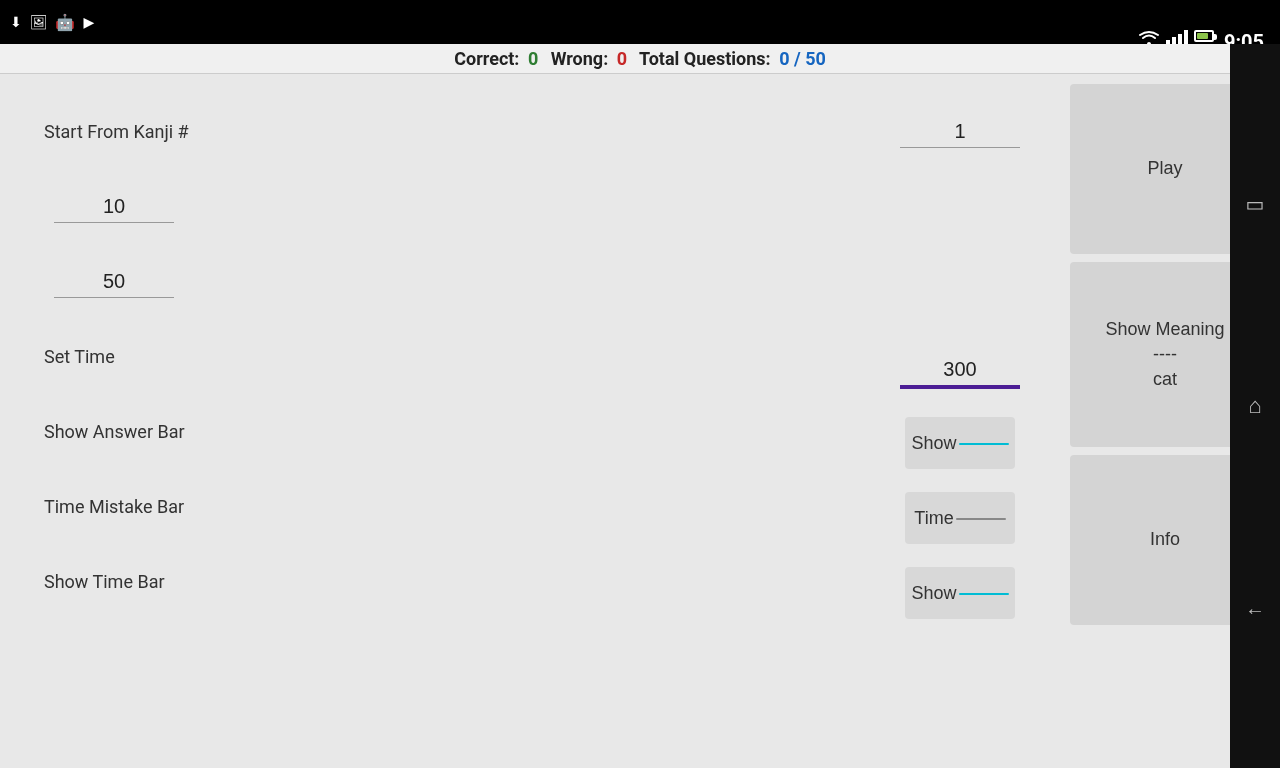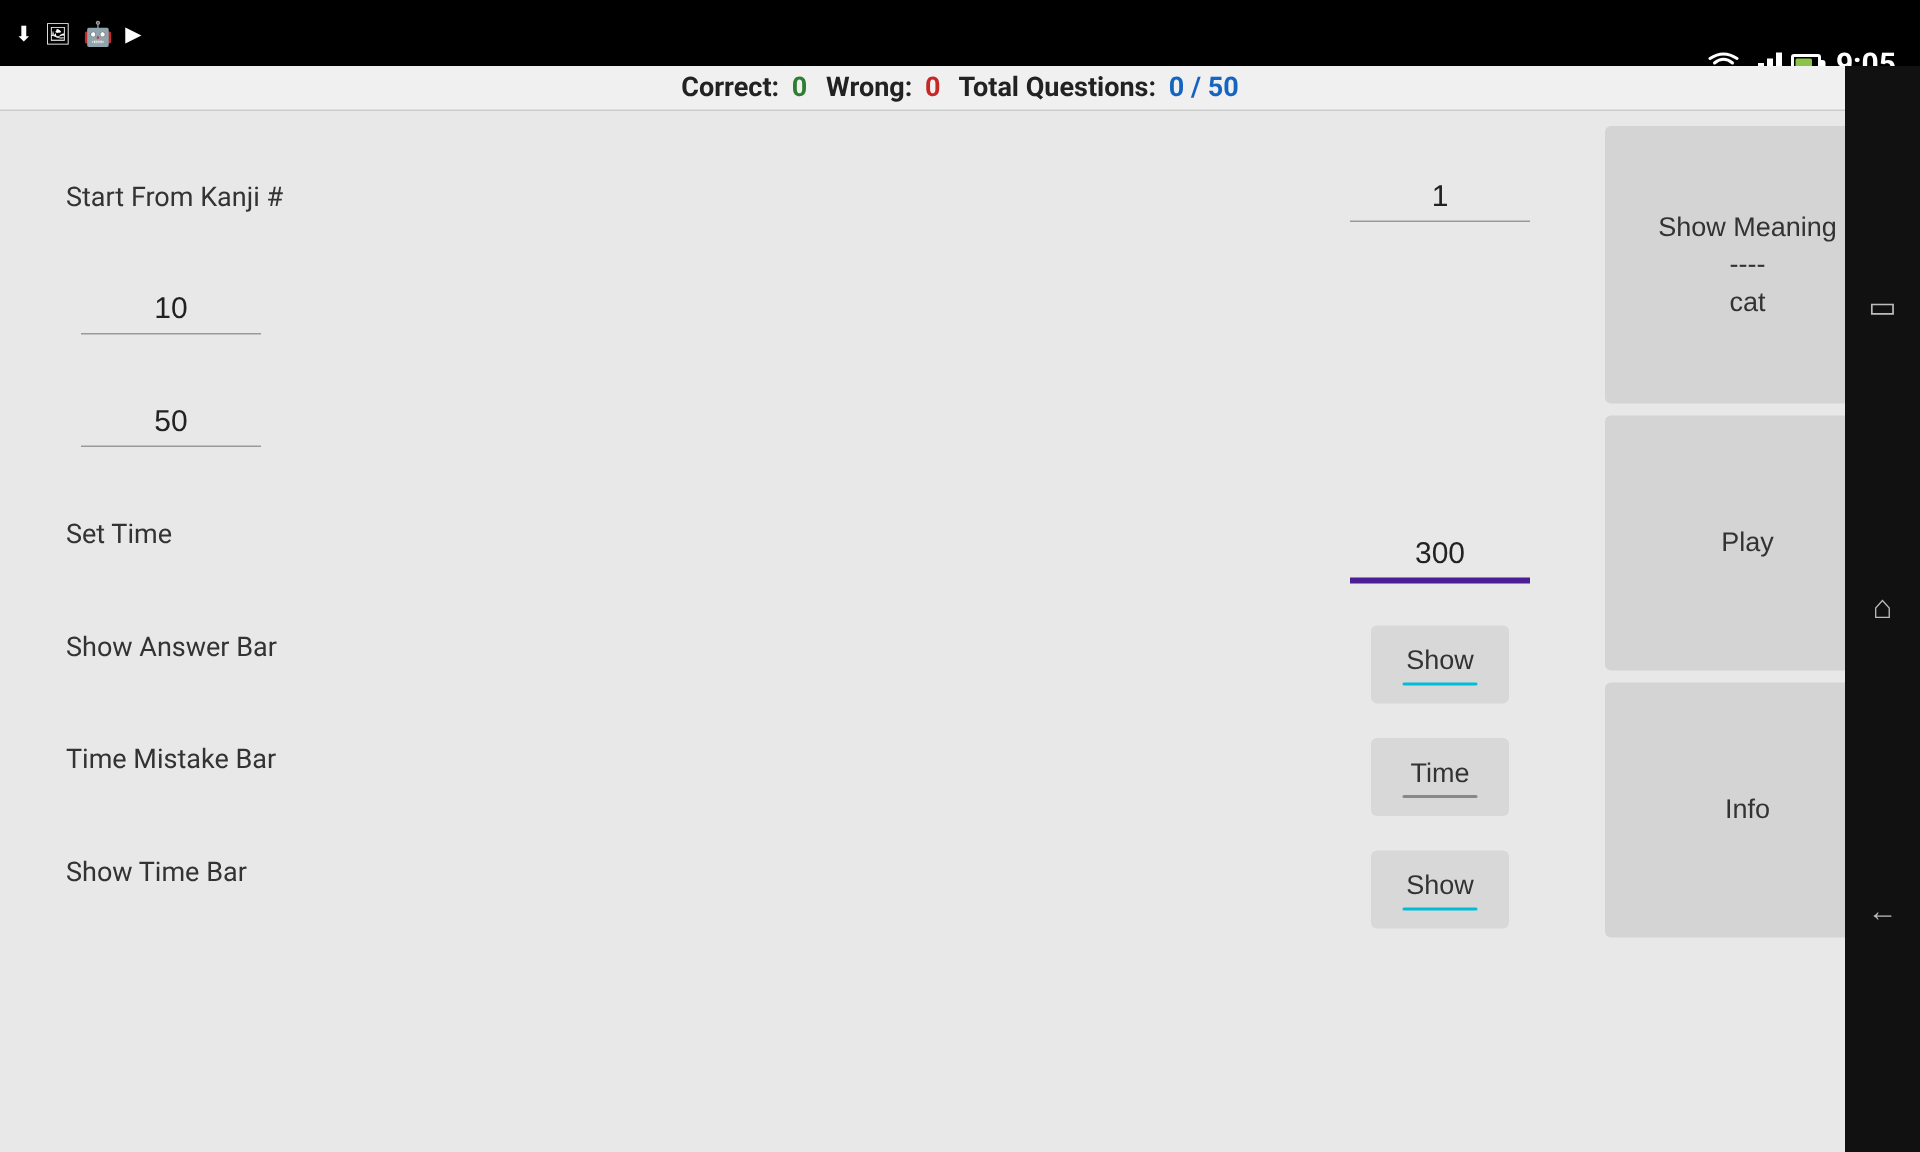--- a/index.html
+++ b/index.html
@@ -31,21 +31,21 @@
       top: 0;
       height: 44px;
       display: flex;
       align-items: center;
       padding-left: 10px;
       gap: 8px;
     }
 
     #status-bar .right-icons {
       display: flex;
-      align-items: center;
+      align-items: flex-start;
       gap: 6px;
       margin-top: 40px;
     }
 
     .time-text {
       color: #fff;
       font-size: 20px;
       font-weight: bold;
       margin-left: 4px;
     }
@@ -123,30 +123,30 @@
       padding: 4px 0;
       outline: none;
     }
 
     .text-input.active-border {
       border-bottom: 4px solid #4c1d95;
       margin-top: 29px;
     }
 
     .toggle-btn {
-      width: 92px;
+      width: 110px;
       height: 52px;
       background: #d8d8d8;
       border: none;
       border-radius: 4px;
       font-size: 18px;
       color: #333;
       cursor: pointer;
       display: flex;
-      flex-direction: column;
+      flex-direction: row;
       align-items: center;
       justify-content: center;
       gap: 2px;
       position: relative;
       margin-top: 23px;
     }
 
     .toggle-btn .btn-underline {
       width: 50px;
       height: 2px;
@@ -345,30 +345,30 @@
             <div class="btn-underline blue"></div>
           </button>
         </div>
       </div>
 
 
     </div>
 
     <div id="sidebar-buttons">
 
+      <button class="side-btn medium">
+        <span>Play</span>
+      </button>
+
       <button class="side-btn tall">
         <span>Show Meaning</span>
         <span>----</span>
         <span>cat</span>
       </button>
 
-      <button class="side-btn medium">
-        <span>Play</span>
-      </button>
-
       <button class="side-btn short">
         <span>Info</span>
       </button>
 
     </div>
 
   </div>
 
   <div id="nav-bar">
     <span class="nav-icon" style="font-size:20px; color:#bbb;">▭</span>

